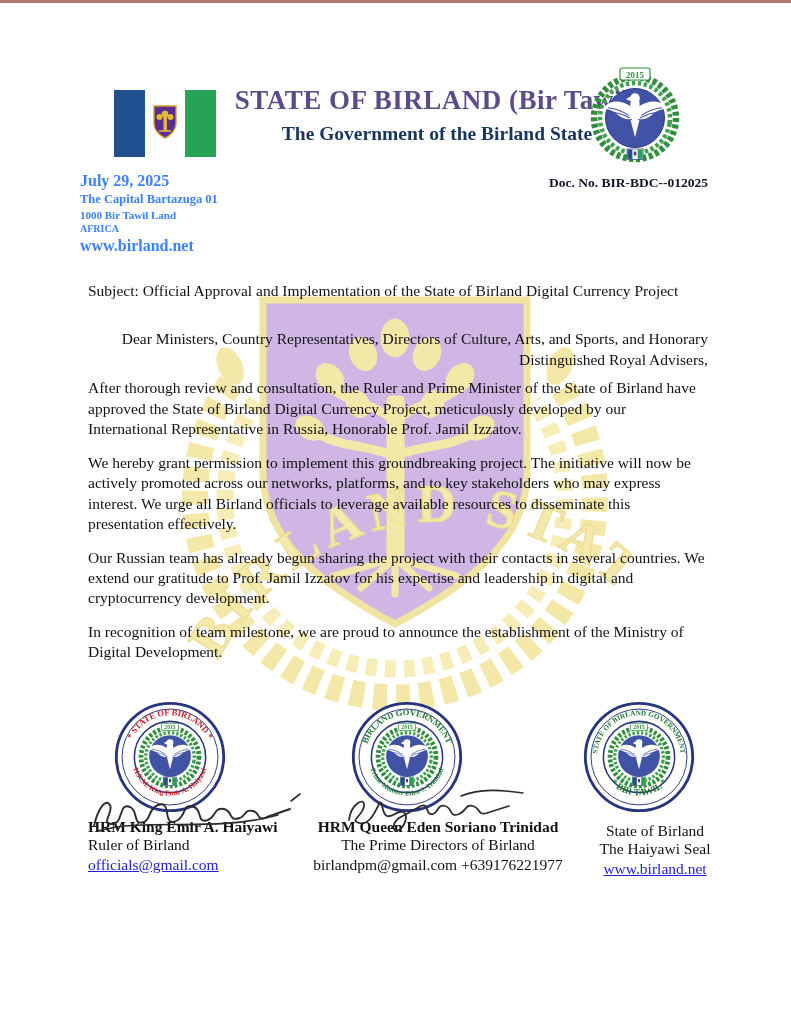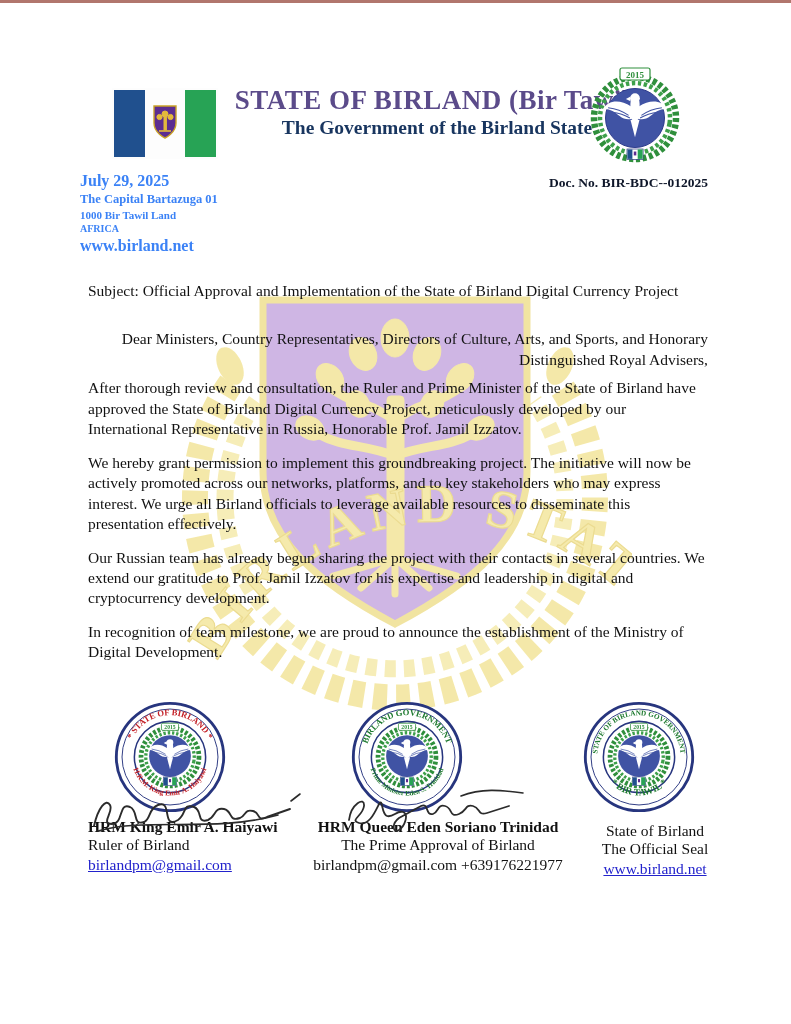--- a/index.html
+++ b/index.html
@@ -4,21 +4,21 @@
 <style>
   html,body{margin:0;padding:0;background:#ffffff;}
   body{width:791px;height:1024px;font-family:"Liberation Serif",serif;color:#111;}
   .page{position:relative;width:791px;height:1024px;overflow:hidden;background:#fff;}
   .top-edge{position:absolute;left:0;top:0;width:791px;height:3px;background:#b1766d;}
 
   
   .flag{position:absolute;left:112px;top:88px;width:106px;height:71px;}
   .titles{position:absolute;left:180px;top:86px;width:514px;text-align:center;}
   .title{font-size:27px;font-weight:bold;color:#5b4b8a;letter-spacing:.5px;line-height:1.1;}
-  .subtitle{font-size:19.5px;font-weight:bold;color:#18355f;margin-top:1px;}
+  .subtitle{font-size:19.5px;font-weight:bold;color:#18355f;margin-top:7px;}
   .emblem{position:absolute;left:573px;top:60px;width:124px;height:110px;}
 
   
   .meta{position:absolute;left:80px;top:172px;color:#3b82f6;font-weight:bold;}
   .meta .d1{font-size:16px;}
   .meta .d2{font-size:12.5px;margin-top:2px;}
   .meta .d3{font-size:11px;margin-top:2px;}
   .meta .d4{font-size:10px;margin-top:2px;}
   .meta .d5{font-size:16px;margin-top:3px;}
   .docno{position:absolute;left:549px;top:175px;font-size:13.5px;font-weight:bold;color:#0f172a;}
@@ -177,21 +177,21 @@
         <use href="#eagle" transform="translate(60,59) scale(0.92) translate(-60,-57)"></use>
         <use href="#miniflag" transform="translate(53,81)"></use>
       </svg>
       <svg class="sig sig1" viewBox="0 0 228 52">
         <path d="M6,40 C10,22 18,12 22,19 C26,26 12,38 24,38 C36,38 30,16 42,21 C51,25 44,40 56,36 C63,33 60,23 70,19 C85,13 73,44 90,34 C99,28 94,17 106,21 C115,24 108,38 120,34 C128,31 126,21 136,23 C145,25 140,36 152,32 C159,29 156,23 165,25 C173,27 168,36 179,31 L202,23" stroke="#2b2b2b" stroke-width="1.9" fill="none" stroke-linecap="round"></path>
         <path d="M10,45 C60,31 125,47 190,29" stroke="#2b2b2b" stroke-width="1.6" fill="none" stroke-linecap="round"></path>
         <path d="M203,15 l9,-7" stroke="#2b2b2b" stroke-width="1.6" fill="none" stroke-linecap="round"></path>
       </svg>
       <div class="sname">HRM King Emir A. Haiyawi</div>
       <div class="srole">Ruler of Birland</div>
-      <div class="scontact"><a class="link">birlandpm@gmail.com</a></div>
+      <div class="scontact"><a class="link">officials@gmail.com</a></div>
     </div>
 
     <div class="col col2">
       <svg class="seal" viewBox="0 0 120 120">
         <circle cx="60" cy="60" r="56.5" fill="#fff" stroke="#27357e" stroke-width="3"></circle>
         <circle cx="60" cy="60" r="50.5" fill="none" stroke="#27357e" stroke-width="1"></circle>
         <circle cx="60" cy="60" r="37.5" fill="none" stroke="#27357e" stroke-width="1.6"></circle>
         <defs>
           <path id="s2t" d="M16,60 A44,44 0 0 1 104,60"></path>
           <path id="s2b" d="M19.5,60 A40.5,40.5 0 0 0 100.5,60"></path>
@@ -204,21 +204,21 @@
         <text x="60" y="30.5" font-size="6" font-weight="bold" text-anchor="middle" fill="#2f8f3c">2015</text>
         <circle cx="60" cy="59" r="22" fill="#4053a4"></circle>
         <use href="#eagle" transform="translate(60,59) scale(0.92) translate(-60,-57)"></use>
         <use href="#miniflag" transform="translate(53,81)"></use>
       </svg>
       <svg class="sig sig2" viewBox="0 0 192 48">
         <path d="M8,36 C10,20 24,12 23,22 C22,32 8,36 18,39 C28,42 34,28 38,20 C42,13 40,30 46,32 C52,34 56,26 62,28 C68,30 64,42 58,46 C52,50 50,40 58,34 L80,22 C88,18 84,32 92,30 C98,28 96,20 104,22 C112,24 108,34 118,30 C126,27 124,20 132,22 C140,24 136,32 146,29 L168,22" stroke="#2b2b2b" stroke-width="1.8" fill="none" stroke-linecap="round"></path>
         <path d="M120,12 C140,4 160,6 182,9" stroke="#2b2b2b" stroke-width="1.6" fill="none" stroke-linecap="round"></path>
       </svg>
       <div class="sname">HRM Queen Eden Soriano Trinidad</div>
-      <div class="srole">The Prime Approval of Birland</div>
+      <div class="srole">The Prime Directors of Birland</div>
       <div class="scontact">birlandpm@gmail.com +639176221977</div>
     </div>
 
     <div class="col col3">
       <svg class="seal" viewBox="0 0 120 120">
         <circle cx="60" cy="60" r="56.5" fill="#fff" stroke="#27357e" stroke-width="3"></circle>
         <circle cx="60" cy="60" r="50.5" fill="none" stroke="#27357e" stroke-width="1"></circle>
         <circle cx="60" cy="60" r="37.5" fill="none" stroke="#27357e" stroke-width="1.6"></circle>
         <defs>
           <path id="s3t" d="M16,60 A44,44 0 0 1 104,60"></path>
@@ -228,18 +228,18 @@
         <text class="arc green" font-size="10" text-anchor="middle"><textPath href="#s3b" startOffset="50%">* BIR TAWIL *</textPath></text>
         <circle cx="60" cy="60" r="30.5" fill="none" stroke="#2f8f3c" stroke-width="5" stroke-dasharray="3,2"></circle>
         <circle cx="60" cy="60" r="25.5" fill="none" stroke="#3da04a" stroke-width="3.5" stroke-dasharray="2.5,2" transform="rotate(10 60 60)"></circle>
         <rect x="51" y="24.5" width="18" height="7.5" rx="1.5" fill="#fff" stroke="#2f8f3c" stroke-width="0.8"></rect>
         <text x="60" y="30.5" font-size="6" font-weight="bold" text-anchor="middle" fill="#2f8f3c">2015</text>
         <circle cx="60" cy="59" r="22" fill="#4053a4"></circle>
         <use href="#eagle" transform="translate(60,59) scale(0.92) translate(-60,-57)"></use>
         <use href="#miniflag" transform="translate(53,81)"></use>
       </svg>
       <div class="srole" style="margin-top:8px">State of Birland</div>
-      <div class="srole">The Official Seal</div>
+      <div class="srole">The Haiyawi Seal</div>
       <div class="scontact"><a class="link">www.birland.net</a></div>
     </div>
 
   </div>
 </div>
 
 </body></html>

